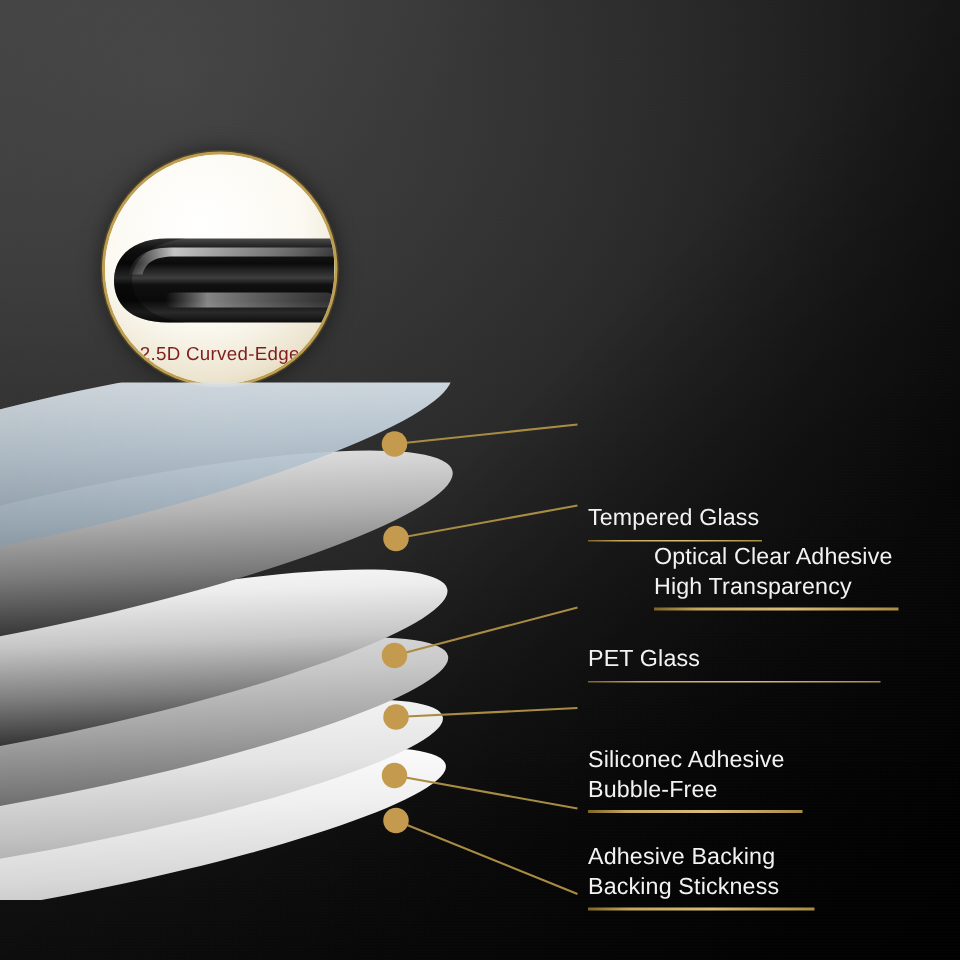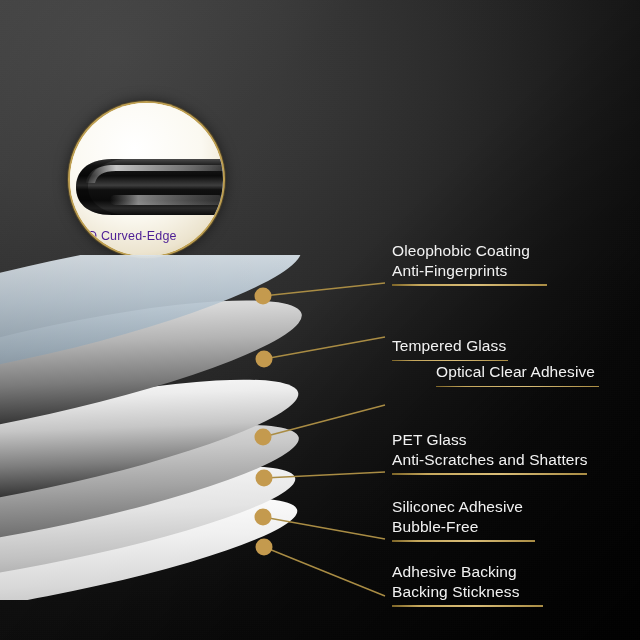--- a/index.html
+++ b/index.html
@@ -86,22 +86,23 @@
     inset: 0;
     background:
       radial-gradient(80% 80% at 42% 30%, #ffffff 0%, #fbf9f1 55%, #ece4cf 85%, #dccfa8 100%);
   }
   #magnifier svg { position: absolute; inset: 0; }
   #mag-caption {
     position: absolute;
     left: 0;
     right: 0;
     top: 126px;
+    text-align: center;
     font-size: 12.5px;
-    color: #4c1d95;
+    color: #7f1d1d;
     letter-spacing: 0.2px;
   }
 
   
   #layers { position: absolute; left: -210px; top: 255px; width: 560px; height: 340px; }
   #layers svg { display: block; }
 
   
   #connectors { position: absolute; left: 0; top: 0; width: 640px; height: 640px; pointer-events: none; }
 
@@ -257,39 +258,34 @@
     <g fill="#c49a4e">
       <circle cx="263" cy="296" r="8.5"></circle>
       <circle cx="264" cy="359" r="8.5"></circle>
       <circle cx="263" cy="437" r="8.5"></circle>
       <circle cx="264" cy="478" r="8.5"></circle>
       <circle cx="263" cy="517" r="8.5"></circle>
       <circle cx="264" cy="547" r="8.5"></circle>
     </g>
   </svg>
 
-  <div class="label" style="left:392px; top:241px;">
-    <span>Oleophobic Coating</span>
-    <span class="line2">Anti-Fingerprints</span>
-    <span class="rule" style="width:155px;"></span>
-  </div>
 
   <div class="label" style="left:392px; top:312px;margin-top:24px;">
     <span>Tempered Glass</span>
     <span class="rule" style="width:116px;"></span>
   </div>
 
   <div class="label" style="left:392px; top:362px;margin-left:44px;">
     <span>Optical Clear Adhesive</span>
+    <span class="line2">High Transparency</span>
     <span class="rule" style="width:163px;"></span>
   </div>
 
   <div class="label" style="left:392px; top:430px;">
     <span>PET Glass</span>
-    <span class="line2">Anti-Scratches and Shatters</span>
     <span class="rule" style="width:195px;"></span>
   </div>
 
   <div class="label" style="left:392px; top:497px;">
     <span>Siliconec Adhesive</span>
     <span class="line2">Bubble-Free</span>
     <span class="rule" style="width:143px;"></span>
   </div>
 
   <div class="label" style="left:392px; top:562px;">

